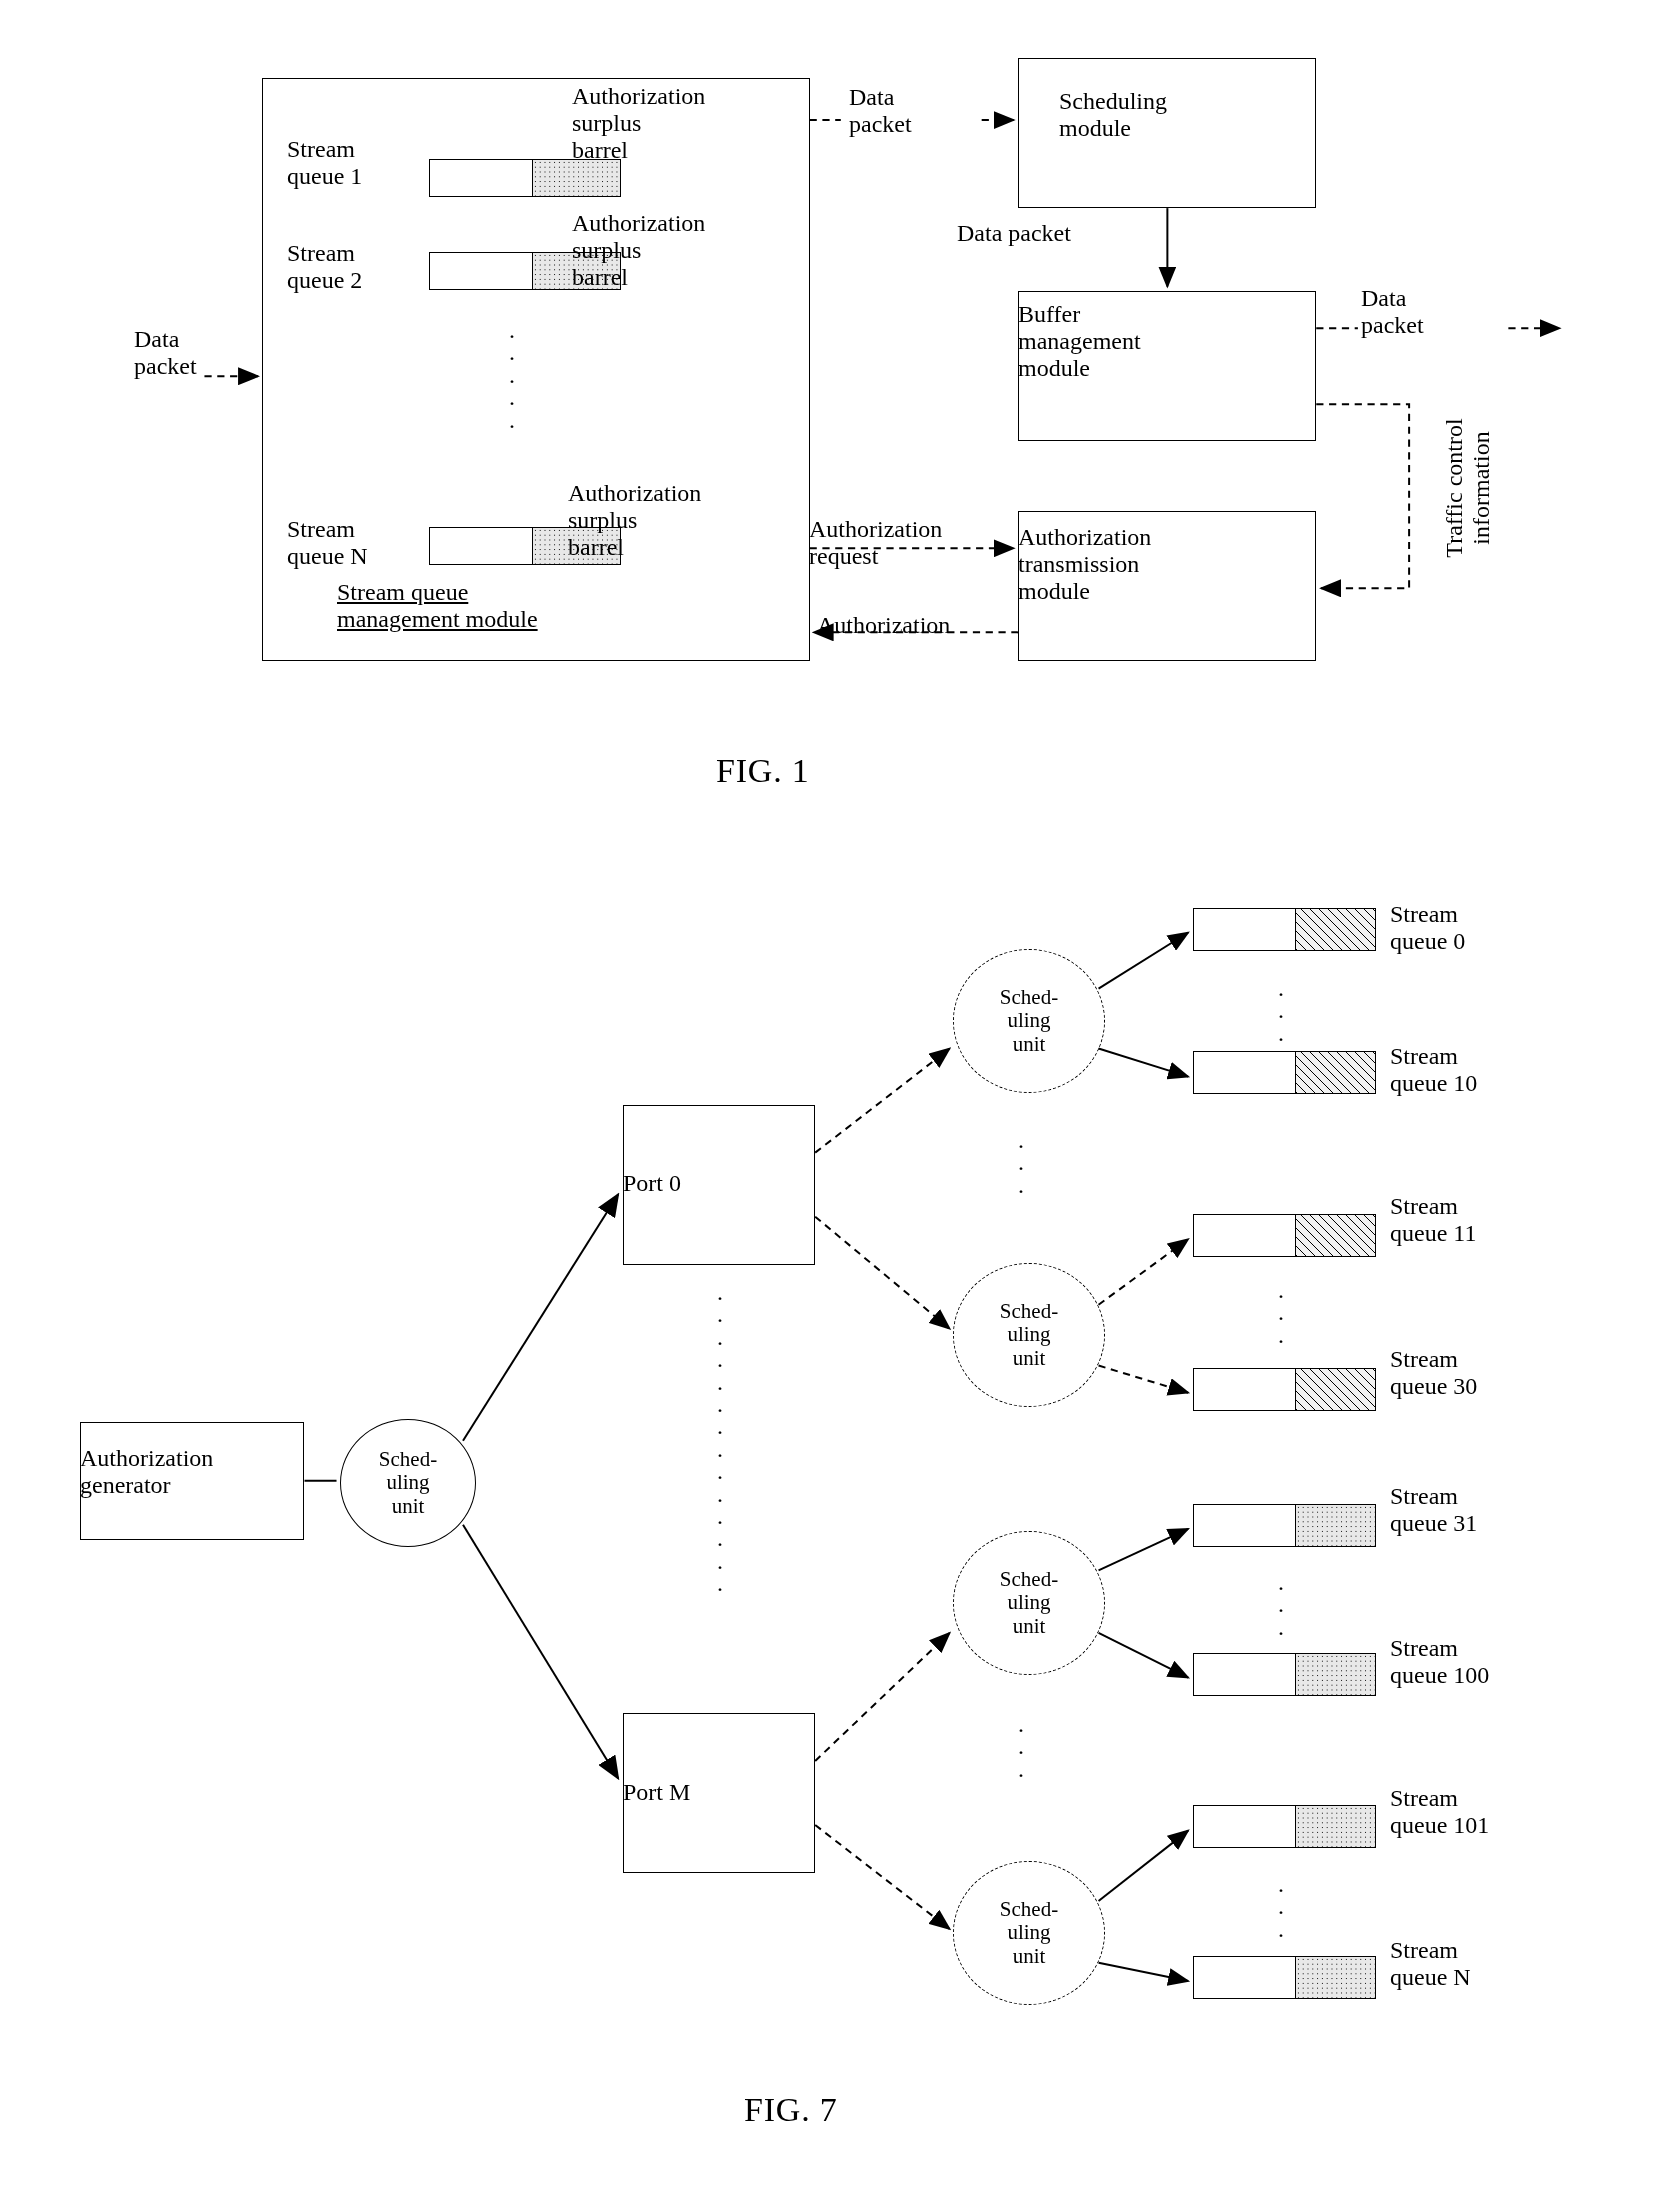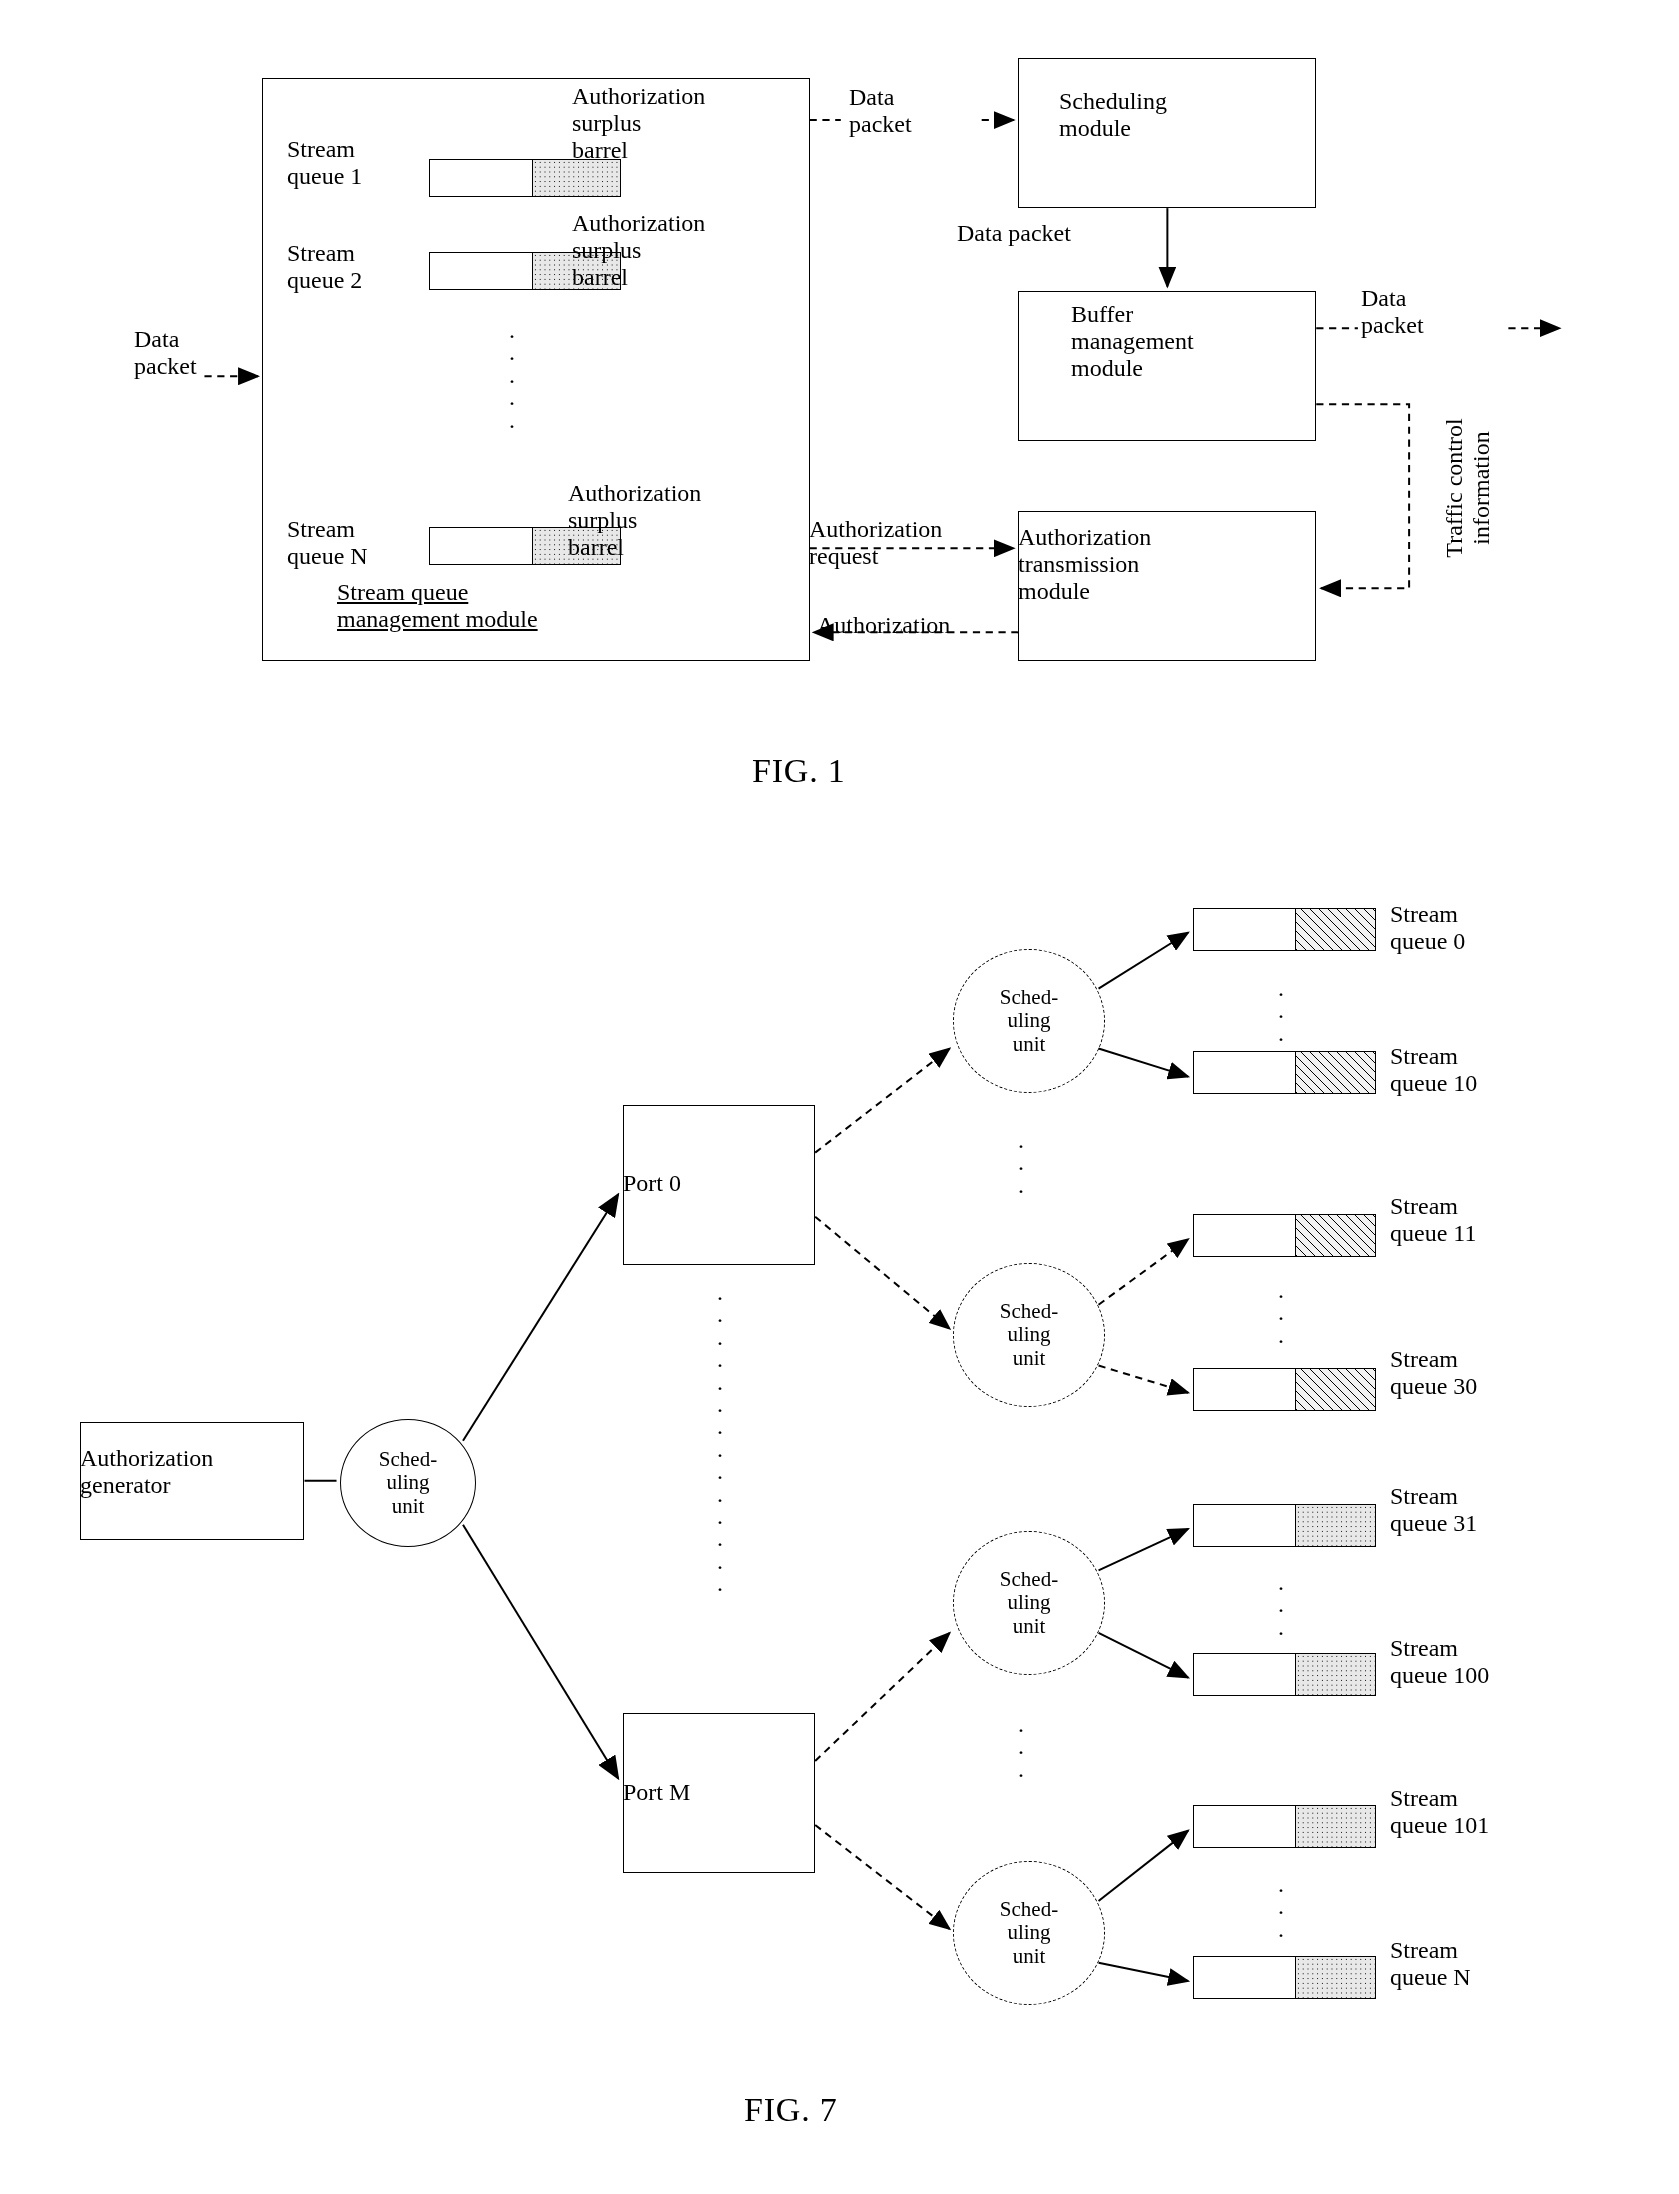--- a/index.html
+++ b/index.html
@@ -147,41 +147,41 @@
     <div class="txt" style="left:849px; top:84px; width:128px;">Data
 packet</div>
 
     <div class="box" style="left:1018px; top:58px; width:298px; height:150px;"></div>
     <div class="txt" style="left:1018px; top:88px; width:298px;padding-left:41px;">Scheduling
 module</div>
 
     <div class="txt" style="left:957px; top:220px; width:208px; text-align:left;">Data packet</div>
 
     <div class="box" style="left:1018px; top:291px; width:298px; height:150px;"></div>
-    <div class="txt" style="left:1071px; top:301px; width:261px;">Buffer
+    <div class="txt" style="left:1018px; top:301px; width:261px;">Buffer
 management
 module</div>
 
     <div class="txt" style="left:1361px; top:285px; width:144px;">Data
 packet</div>
 
     <div class="txt" style="left:809px; top:516px; width:208px;">Authorization
 request</div>
 
     <div class="txt" style="left:817px; top:612px; width:200px;">Authorization</div>
 
     <div class="box" style="left:1018px; top:511px; width:298px; height:150px;"></div>
     <div class="txt" style="left:1018px; top:524px; width:298px;">Authorization
 transmission
 module</div>
 
     <div class="txt rot" style="left:1441px; top:608px; width:240px; transform: rotate(-90deg); text-align:center;">Traffic control
 information</div>
 
-    <div class="figlabel" style="left:752px; top:752px;">FIG. 1</div>
+    <div class="figlabel" style="left:716px; top:752px;">FIG. 1</div>
   </div>
 
   <div>
 
     <div class="box" style="left:80px; top:1422px; width:224px; height:118px;"></div>
     <div class="txt" style="left:80px; top:1445px; width:224px;">Authorization
 generator</div>
 
     <div class="ellipse solid" style="left:340px; top:1419px; width:136px; height:128px;">Sched-
 uling

